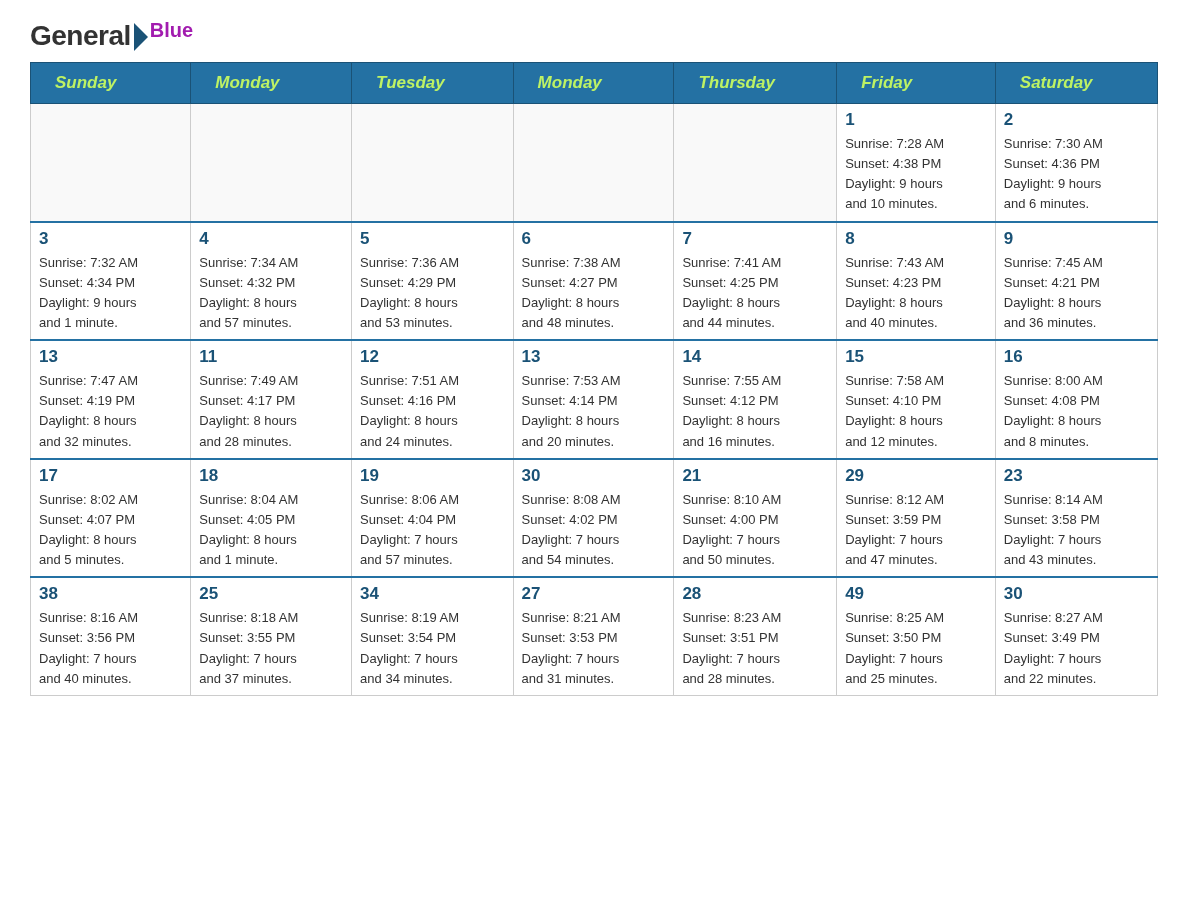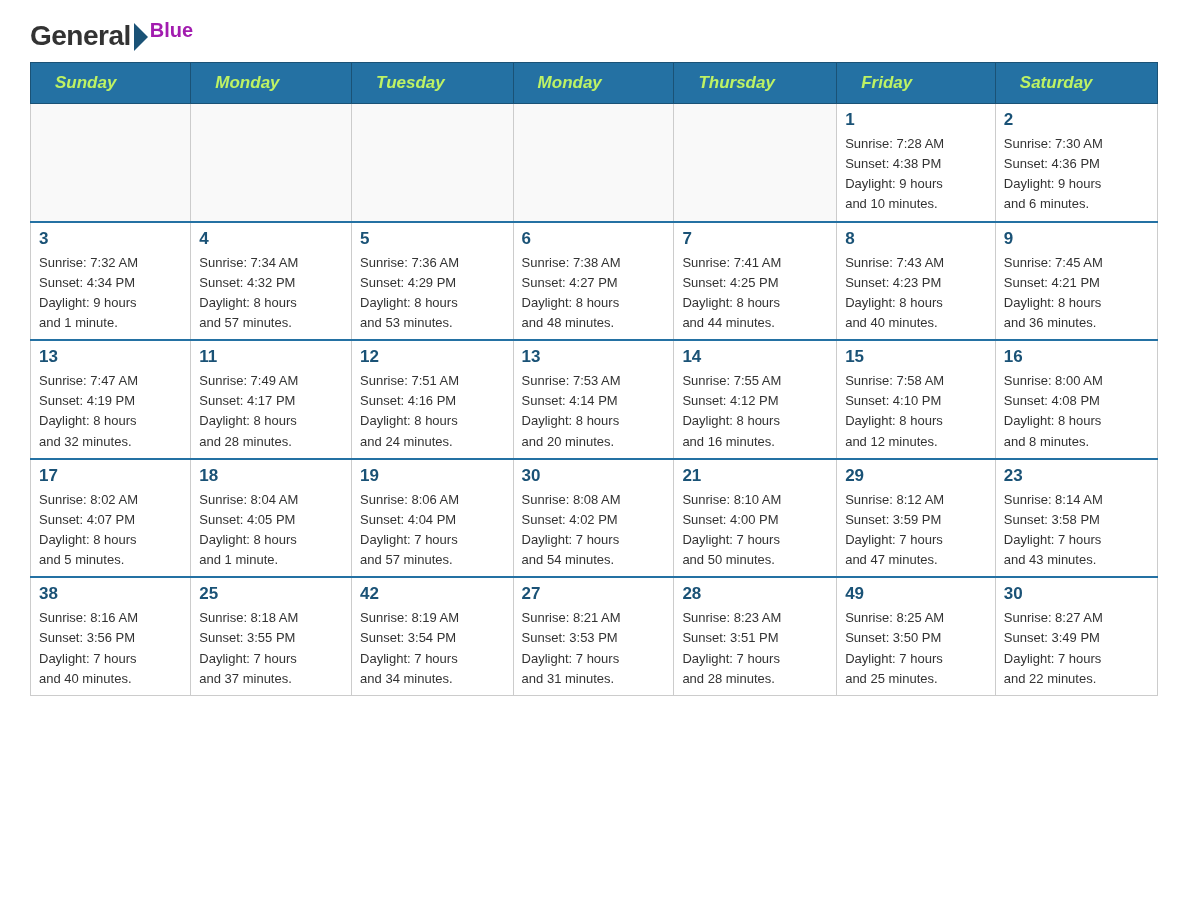--- a/index.html
+++ b/index.html
@@ -244,21 +244,21 @@
       <tr class="week-row week-separator">
         <td>
           <span class="day-num">38</span>
           <div class="day-info">Sunrise: 8:16 AM<br>Sunset: 3:56 PM<br>Daylight: 7 hours<br>and 40 minutes.</div>
         </td>
         <td>
           <span class="day-num">25</span>
           <div class="day-info">Sunrise: 8:18 AM<br>Sunset: 3:55 PM<br>Daylight: 7 hours<br>and 37 minutes.</div>
         </td>
         <td>
-          <span class="day-num">42</span>
+          <span class="day-num">34</span>
           <div class="day-info">Sunrise: 8:19 AM<br>Sunset: 3:54 PM<br>Daylight: 7 hours<br>and 34 minutes.</div>
         </td>
         <td>
           <span class="day-num">27</span>
           <div class="day-info">Sunrise: 8:21 AM<br>Sunset: 3:53 PM<br>Daylight: 7 hours<br>and 31 minutes.</div>
         </td>
         <td>
           <span class="day-num">28</span>
           <div class="day-info">Sunrise: 8:23 AM<br>Sunset: 3:51 PM<br>Daylight: 7 hours<br>and 28 minutes.</div>
         </td>

